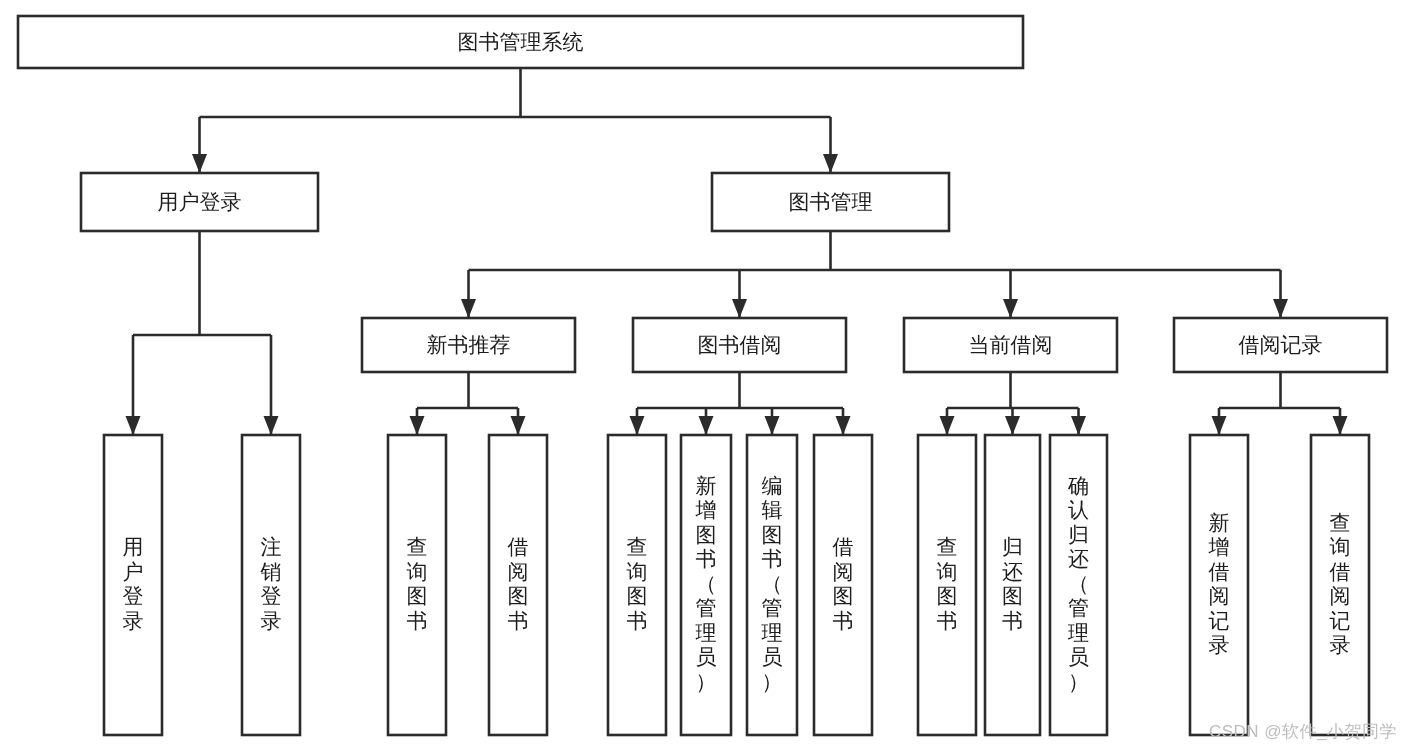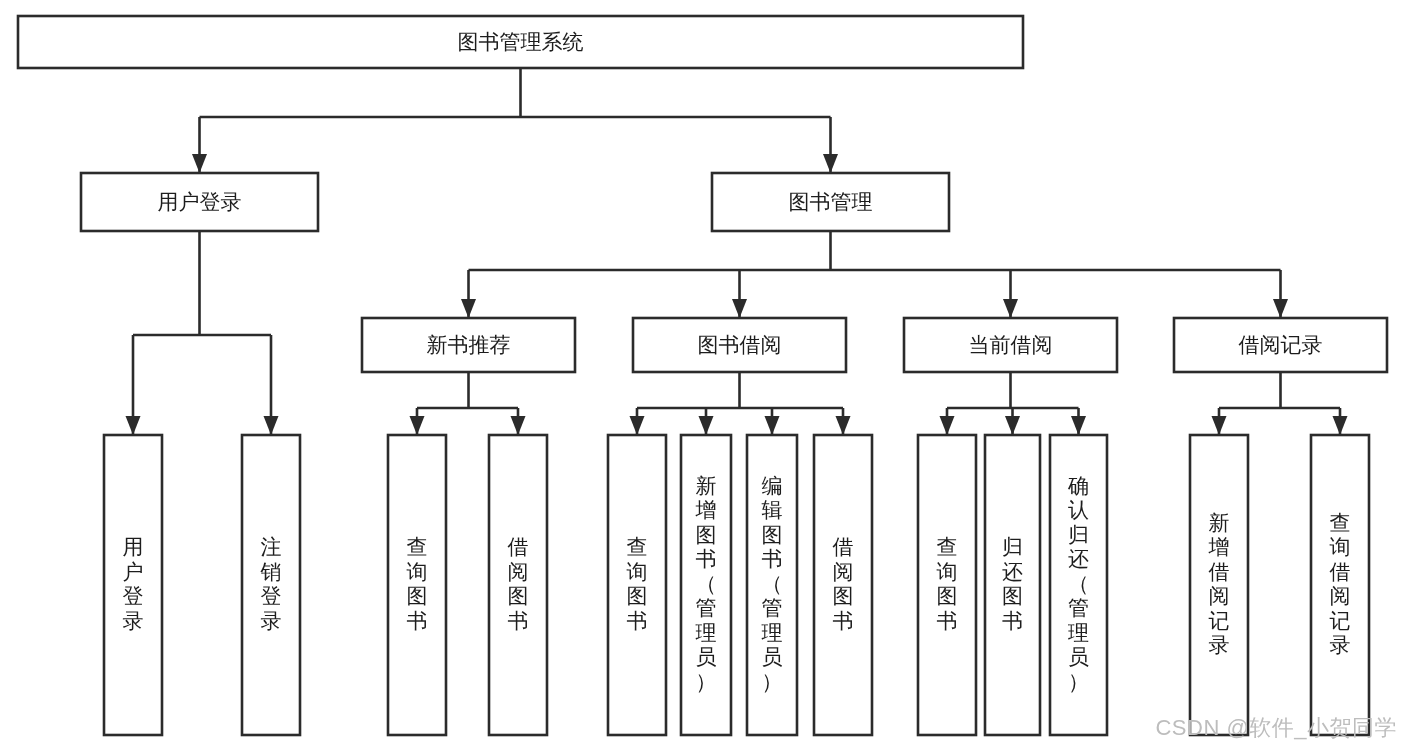--- a/index.html
+++ b/index.html
@@ -53,21 +53,21 @@
   }
   .arrow-head {
     fill: #2b2b2b;
     stroke: none;
   }
   .watermark {
     position: absolute;
     right: 8px;
     bottom: 4px;
     font-family: "Liberation Sans", "DejaVu Sans", sans-serif;
-    font-size: 22px;
+    font-size: 17px;
     color: #bdbdbd;
     white-space: nowrap;
     letter-spacing: 0.5px;
     user-select: none;
   }
 </style>
 </head>
 <body>
 
 <div id="diagram-root">

